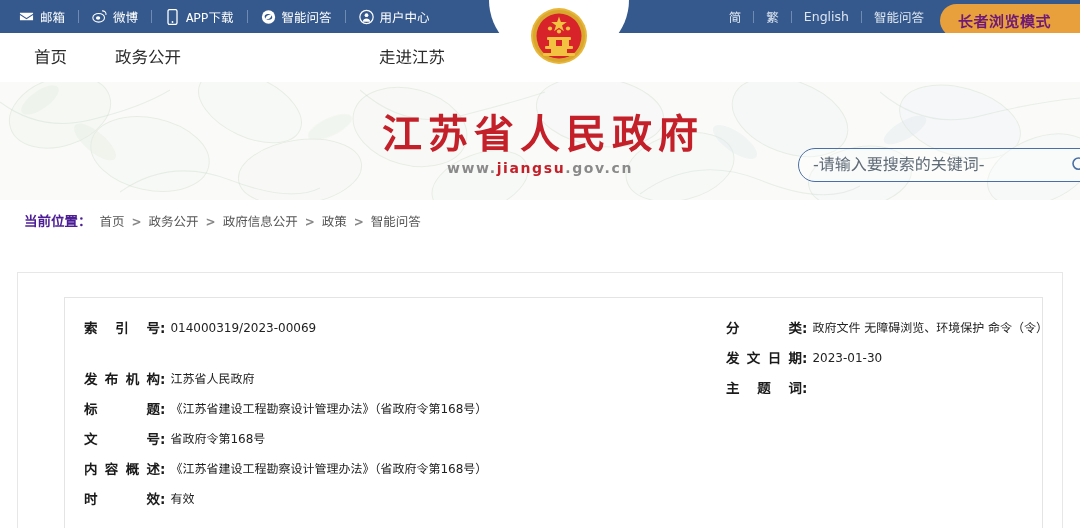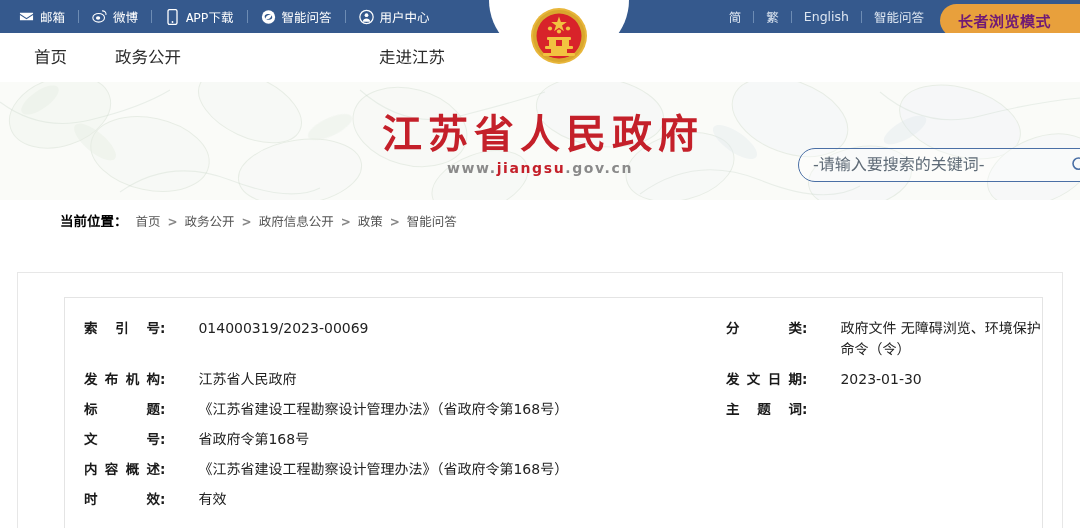--- a/index.html
+++ b/index.html
@@ -122,21 +122,21 @@
     cursor:pointer;
   }
 
   
   .crumbbar{
     position:absolute;left:0;top:200px;width:1080px;height:40px;
     background:#ffffff;
     display:flex;align-items:center;
   }
   .crumb-inner{display:flex;align-items:baseline;padding-left:24px;}
-  .crumb-label{font-size:13.5px;color:#000000;font-weight:bold;white-space:nowrap;margin-left:36px;}
+  .crumb-label{font-size:13.5px;color:#4c1d95;font-weight:bold;white-space:nowrap;}
   .crumb-list{display:flex;align-items:baseline;margin-left:8px;}
   .crumb-link{font-size:12.5px;color:#555;white-space:nowrap;cursor:pointer;}
   .crumb-arrow{font-size:12px;color:#888;margin:0 7px;font-weight:bold;}
 
   
   .outer-card{
     position:absolute;left:17px;top:272px;width:1046px;height:300px;
     background:#ffffff;border:1px solid #e7e7e7;border-bottom:none;
     box-sizing:border-box;
   }
@@ -155,21 +155,21 @@
   .meta-row{display:flex;align-items:flex-start;margin-bottom:9px;}
   .meta-row.gap{margin-bottom:30px;}
   .meta-key{
     font-size:13.5px;font-weight:bold;color:#1a1a1a;
     white-space:nowrap;flex:none;text-align:justify;
     line-height:21px;
   }
   .meta-key.w4{width:76px;}
   .meta-colon{font-size:13.5px;font-weight:bold;color:#1a1a1a;flex:none;line-height:21px;}
   .meta-val{
-    font-size:14px;color:#222;line-height:21px;padding-left:5px;margin-left:28px;
+    font-size:12px;color:#222;line-height:21px;padding-left:5px;
   }
   .meta-val.narrow{max-width:235px;}
 
   
   .spread{display:inline-flex;justify-content:space-between;width:100%;}
   .spread > span{display:inline-block;}
 </style>
 </head>
 <body>
 

